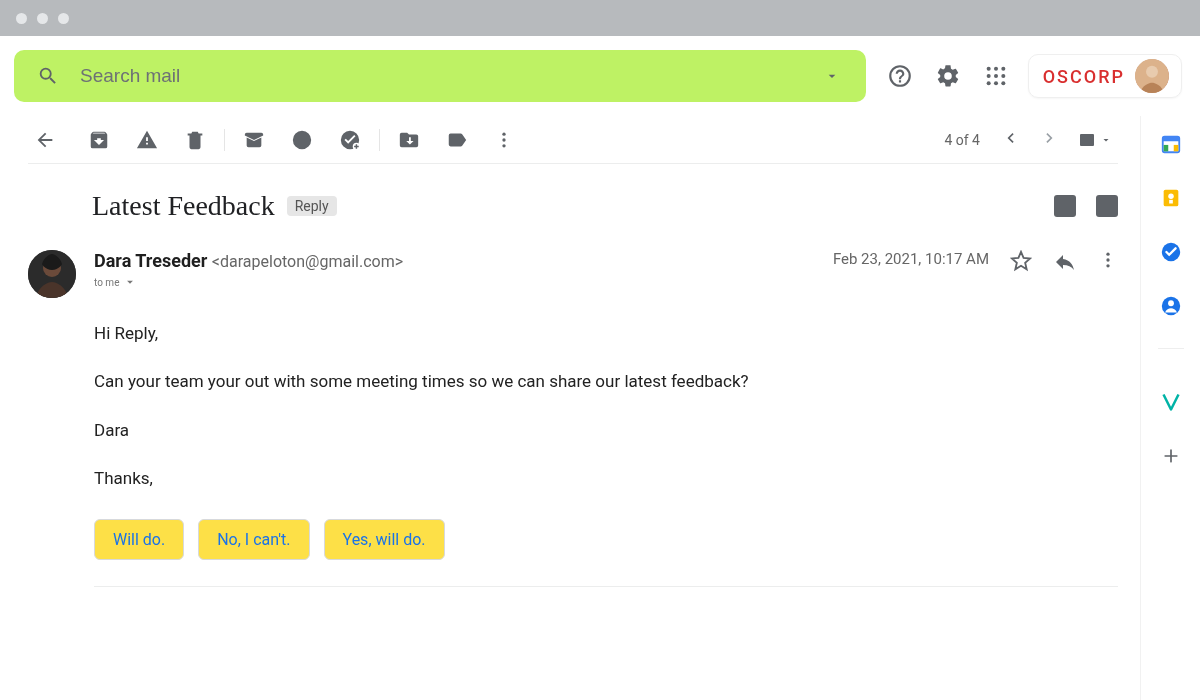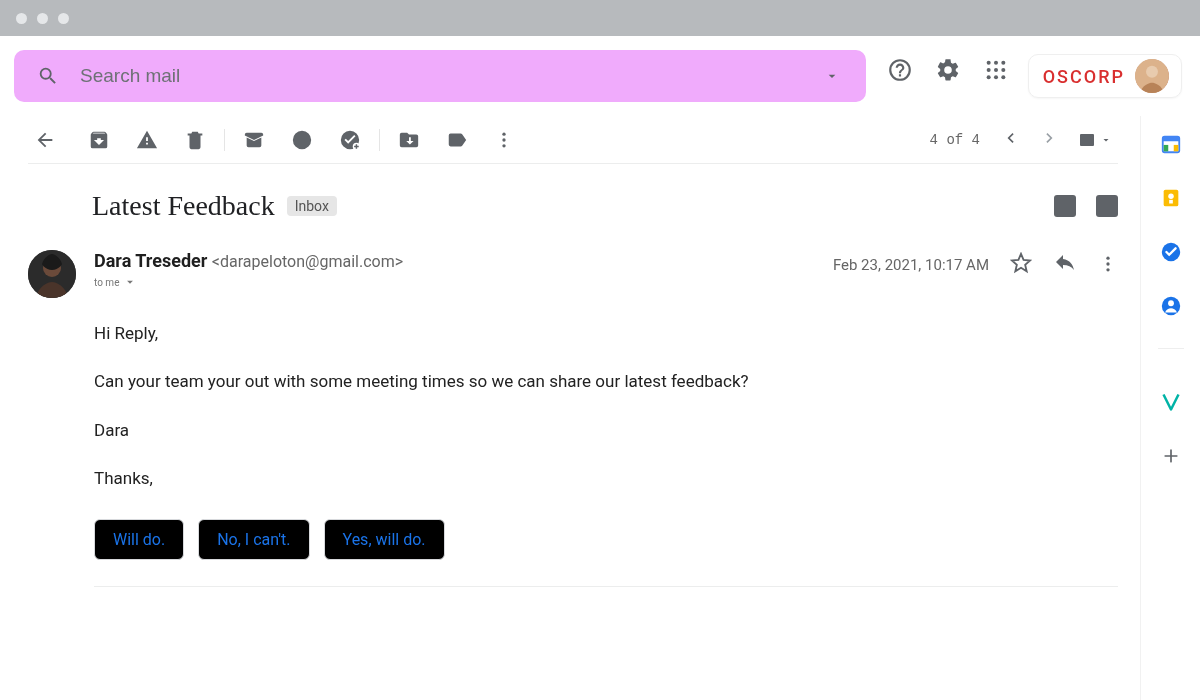--- a/index.html
+++ b/index.html
@@ -20,48 +20,47 @@
   
   .titlebar{
     height:36px;background:#b7babd;display:flex;align-items:center;padding:0 16px;gap:10px;
   }
   .tb-dot{width:11px;height:11px;border-radius:50%;background:#e5e7e9;}
   
   .header{
     display:flex;align-items:center;padding:14px 18px 14px 14px;gap:18px;
   }
   .searchbox{
-    flex:1;display:flex;align-items:center;background:#f0abfc;border-radius:10px;
+    flex:1;display:flex;align-items:center;background:#bef264;border-radius:10px;
     height:52px;padding:0 18px;gap:14px;
   }
   .searchbox svg{fill:var(--icon-grey);}
   .searchbox input{
     flex:1;border:none;background:transparent;font-size:19px;color:#555;outline:none;
   }
   .searchbox input::placeholder{color:#6d7175;}
-  .hdr-icons{display:flex;align-items:flex-start;gap:16px;}
+  .hdr-icons{display:flex;align-items:center;gap:16px;}
   .icon-btn svg{fill:var(--icon-grey);}
   .icon-btn{cursor:pointer;display:flex;align-items:center;justify-content:center;width:32px;height:32px;}
   .brand-chip{
     display:flex;align-items:center;gap:10px;border:1px solid #efefef;border-radius:10px;
     padding:4px 12px 4px 14px;box-shadow:0 1px 2px rgba(0,0,0,0.04);
   }
   .brand-name{color:#d92f2f;font-weight:500;letter-spacing:2px;font-size:18px;}
   .avatar-img{width:34px;height:34px;border-radius:50%;background:linear-gradient(135deg,#d9b99b,#c17b5c);overflow:hidden;display:flex;align-items:center;justify-content:center;}
   .avatar-img svg{width:34px;height:34px;}
   
   .main{display:flex;height:calc(700px - 36px - 80px);}
   .content{flex:1;padding:0 22px 0 28px;}
   .sidepanel{width:60px;border-left:1px solid #f1f1f1;display:flex;flex-direction:column;align-items:center;padding-top:16px;gap:30px;}
   .sp-icon{width:24px;height:24px;display:flex;align-items:center;justify-content:center;cursor:pointer;}
   
   .toolbar{
     display:flex;align-items:center;height:48px;border-bottom:1px solid #eceded;
     padding:0 6px 0 6px;
-    font-family:Liberation Mono, monospace;
   }
   .tb-group{display:flex;align-items:center;gap:26px;}
   .tb-sep{width:1px;height:22px;background:#e5e5e5;margin:0 18px;}
   .tb-icon{cursor:pointer;display:flex;align-items:center;}
   .tb-icon svg{fill:var(--icon-grey);}
   .tb-right{margin-left:auto;display:flex;align-items:center;gap:20px;color:#666;font-size:14px;}
   .chev{cursor:pointer;}
   .chev svg{fill:#9aa0a6;}
   .chev.active svg{fill:#5f6368;}
   .pane-toggle{display:flex;align-items:center;gap:6px;cursor:pointer;}
@@ -76,30 +75,30 @@
   
   .msgblock{padding:0 0 0 0;}
   .sender-row{display:flex;align-items:flex-start;gap:18px;padding:10px 0 0 0;}
   .sender-avatar{width:48px;height:48px;border-radius:50%;background:#333;overflow:hidden;display:flex;align-items:center;justify-content:center;}
   .sender-avatar svg{width:48px;height:48px;}
   .sender-info{flex:1;}
   .sender-name{font-size:18px;color:#1f1f1f;}
   .sender-name .email{color:#666;font-weight:400;font-size:16px;}
   .recip{font-size:10px;color:#777;margin-top:4px;display:flex;align-items:center;gap:4px;}
   .recip svg{fill:#777;}
-  .msg-actions{display:flex;align-items:flex-end;gap:21px;color:#666;font-size:15px;}
+  .msg-actions{display:flex;align-items:flex-start;gap:21px;color:#666;font-size:15px;}
   .msg-actions .tstamp{white-space:nowrap;}
   .msg-actions .ico{cursor:pointer;display:flex;}
   .msg-actions .ico svg{fill:#5f6368;}
   
   .body-text{padding:22px 0 0 66px;font-size:17px;color:#222;line-height:1.55;max-width:840px;}
   .body-text p{margin:0 0 22px 0;}
   
   .smart-replies{display:flex;gap:14px;padding:28px 0 26px 66px;}
-  .sr-chip{border:1px solid #d7d9dc;border-radius:6px;padding:10px 18px;color:var(--link);font-size:16px;cursor:pointer;background:#000000;}
+  .sr-chip{border:1px solid #d7d9dc;border-radius:6px;padding:10px 18px;color:var(--link);font-size:16px;cursor:pointer;background:#fde047;}
   
   .divider{height:1px;background:#eceded;margin-left:66px;margin-right:0;}
   .reply-row{display:flex;gap:18px;padding:18px 0 0 66px;}
   .reply-btn{
     display:flex;align-items:center;gap:12px;border:1px solid #d7d9dc;border-radius:6px;
     padding:12px 24px;color:#3c4043;font-size:17px;cursor:pointer;background:#fff;font-weight:500;
   }
   .reply-btn svg{fill:#5f6368;}
 </style>
 </head>
@@ -248,21 +247,21 @@
           <span class="sq"></span>
           <svg width="12" height="12" viewBox="0 0 24 24">
               <path d="M7 10l5 5 5-5z"></path>
             </svg>
         </span>
       </div>
     </div>
 
     <div class="subject-row">
       <span class="subject">Latest Feedback</span>
-      <span class="folder-chip">Inbox</span>
+      <span class="folder-chip">Reply</span>
       <div class="subject-actions">
         <div class="sq"></div>
         <div class="sq"></div>
       </div>
     </div>
 
     <div class="msgblock">
       <div class="sender-row">
         <div class="sender-avatar">
           <svg viewBox="0 0 48 48">

